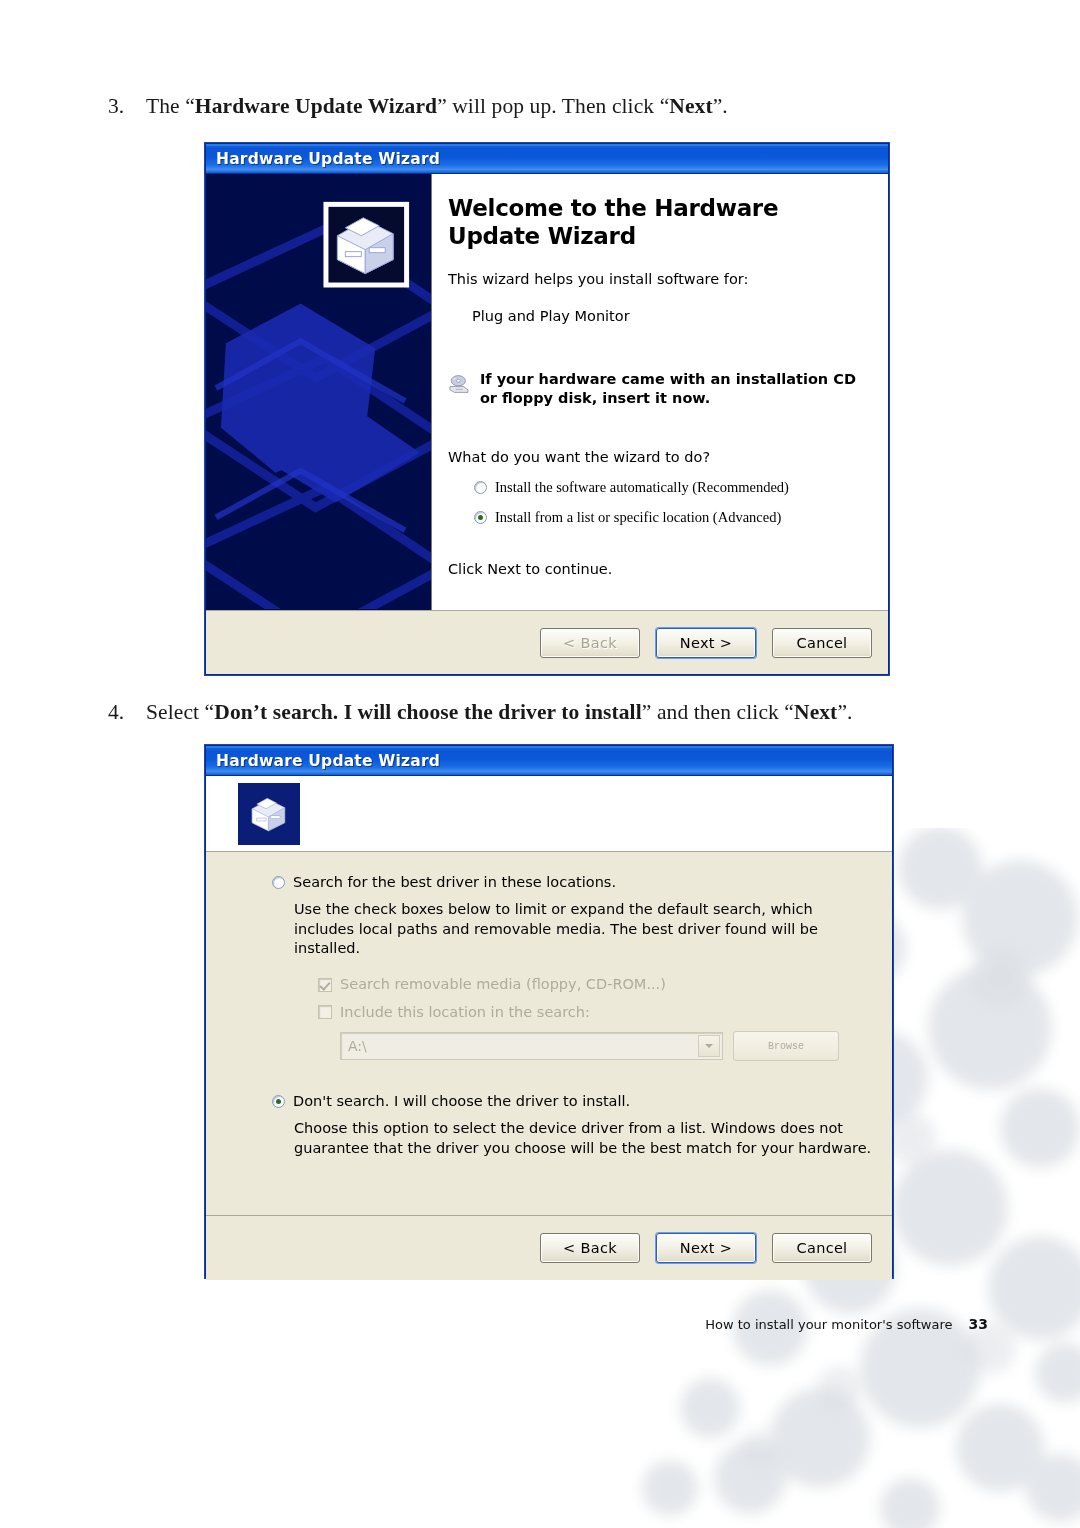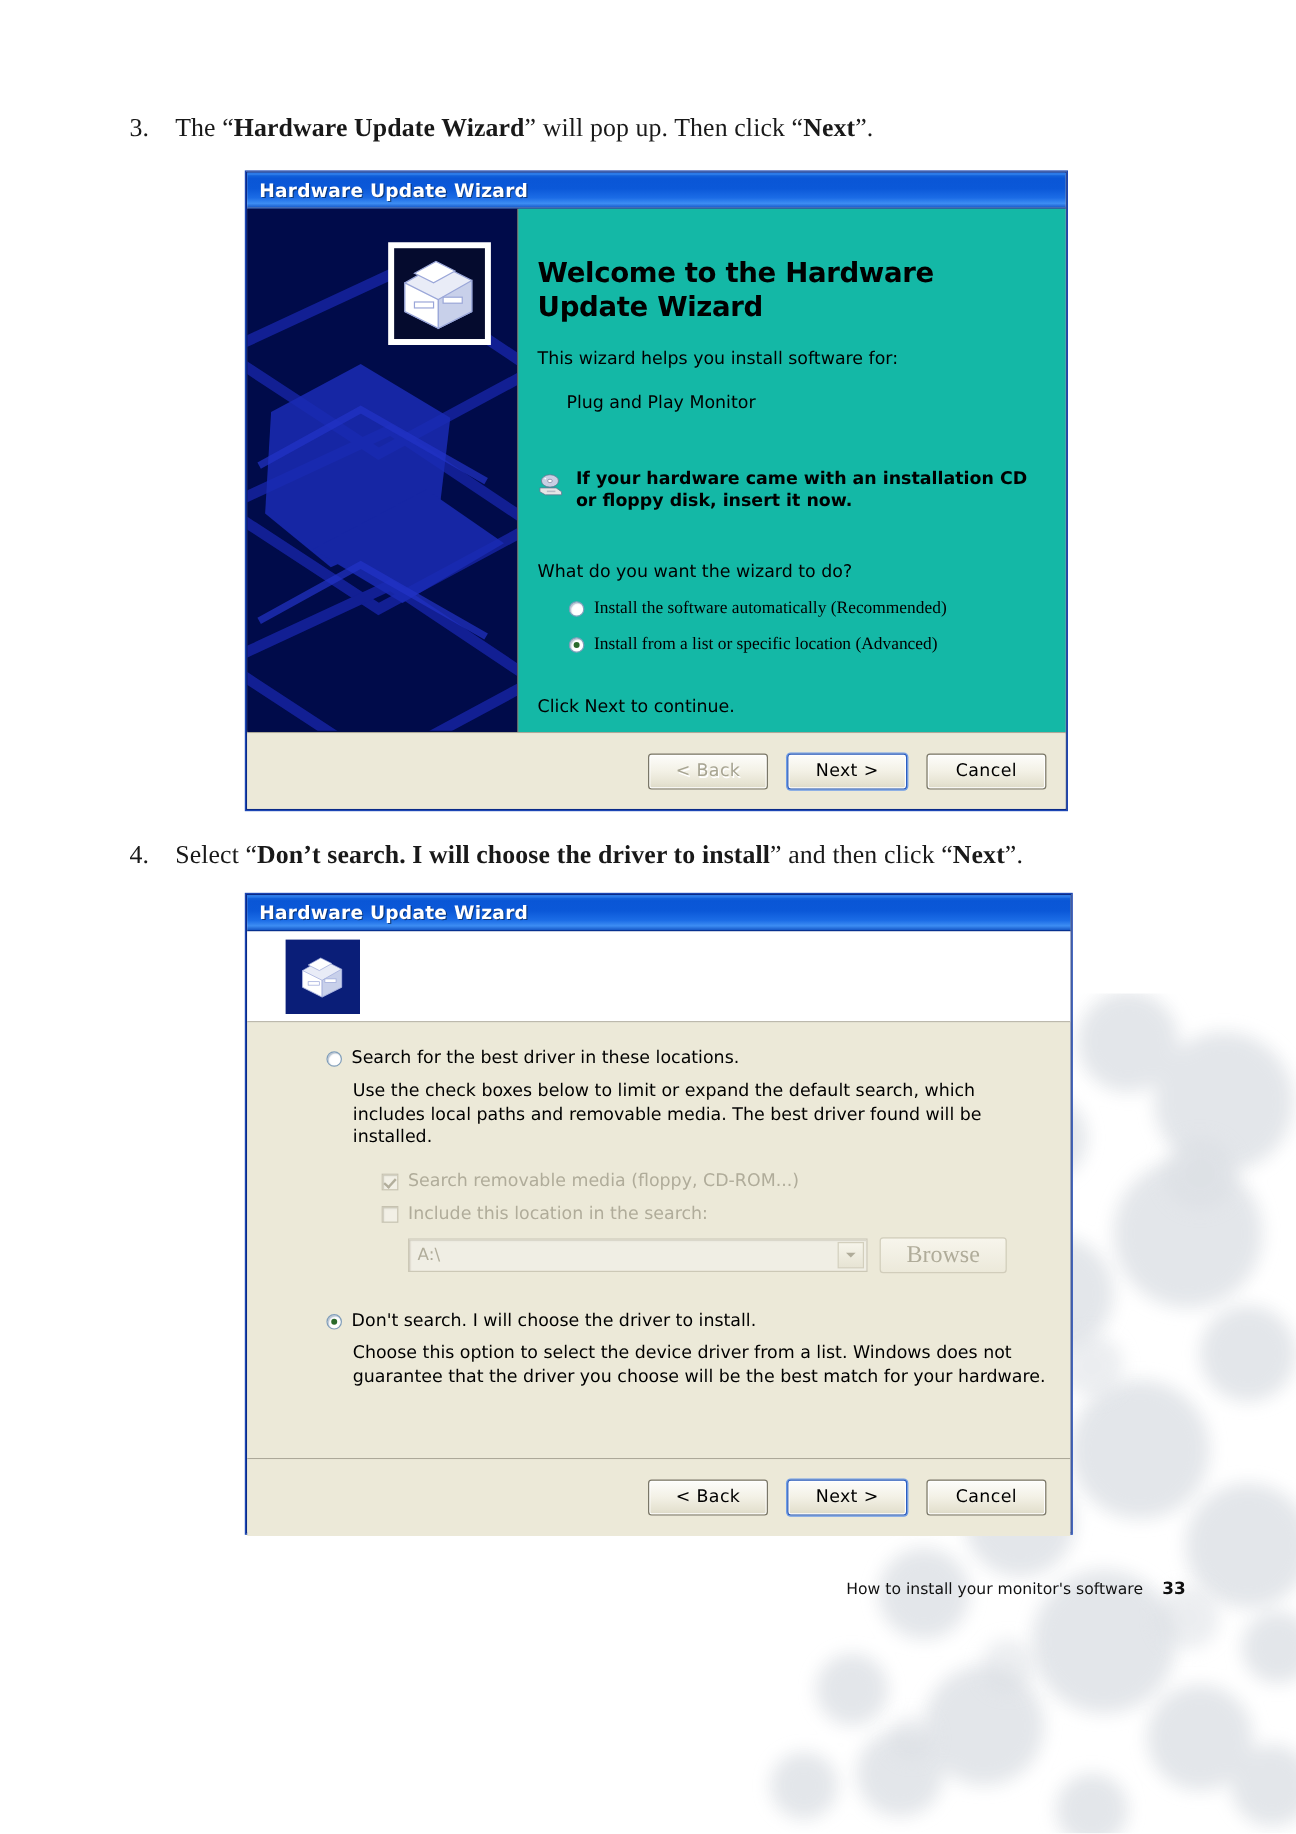--- a/index.html
+++ b/index.html
@@ -105,22 +105,22 @@
     background: #000B4A;
     position: relative;
     overflow: hidden;
     flex: 0 0 226px;
     border-right: 1px solid #7b7b6f;
   }
   .wizard-sidebar svg { position: absolute; inset: 0; }
 
   .wizard-panel {
     flex: 1;
-    background: #14b8a6;
-    padding: 40px 14px 0 16px;
+    background: #ffffff;
+    padding: 20px 14px 0 16px;
     position: relative;
     font-family: "DejaVu Sans", sans-serif;
   }
 
   .wiz-heading {
     font-family: "DejaVu Sans", sans-serif;
     font-size: 23px;
     font-weight: bold;
     color: #000000;
     line-height: 1.22;
@@ -339,22 +339,22 @@
     border-left: 4px solid transparent;
     border-right: 4px solid transparent;
     border-top: 4px solid #b0ac9a;
   }
   .browse-btn {
     width: 106px; height: 30px;
     background: linear-gradient(to bottom,#f7f5ec,#ecE9da);
     border: 1px solid #d1cdbb;
     border-radius: 3px;
     display: flex; align-items: center; justify-content: center;
-    font-family: Liberation Serif, serif;
-    font-size: 20px;
+    font-family: Liberation Mono, monospace;
+    font-size: 10px;
     color: #b0ac9a;
   }
 
   .sep2 { margin-top: 32px; }
 
   #dlg2-footer {
     height: 64px;
     background: #ECE9D8;
     display: flex;
     align-items: center;

